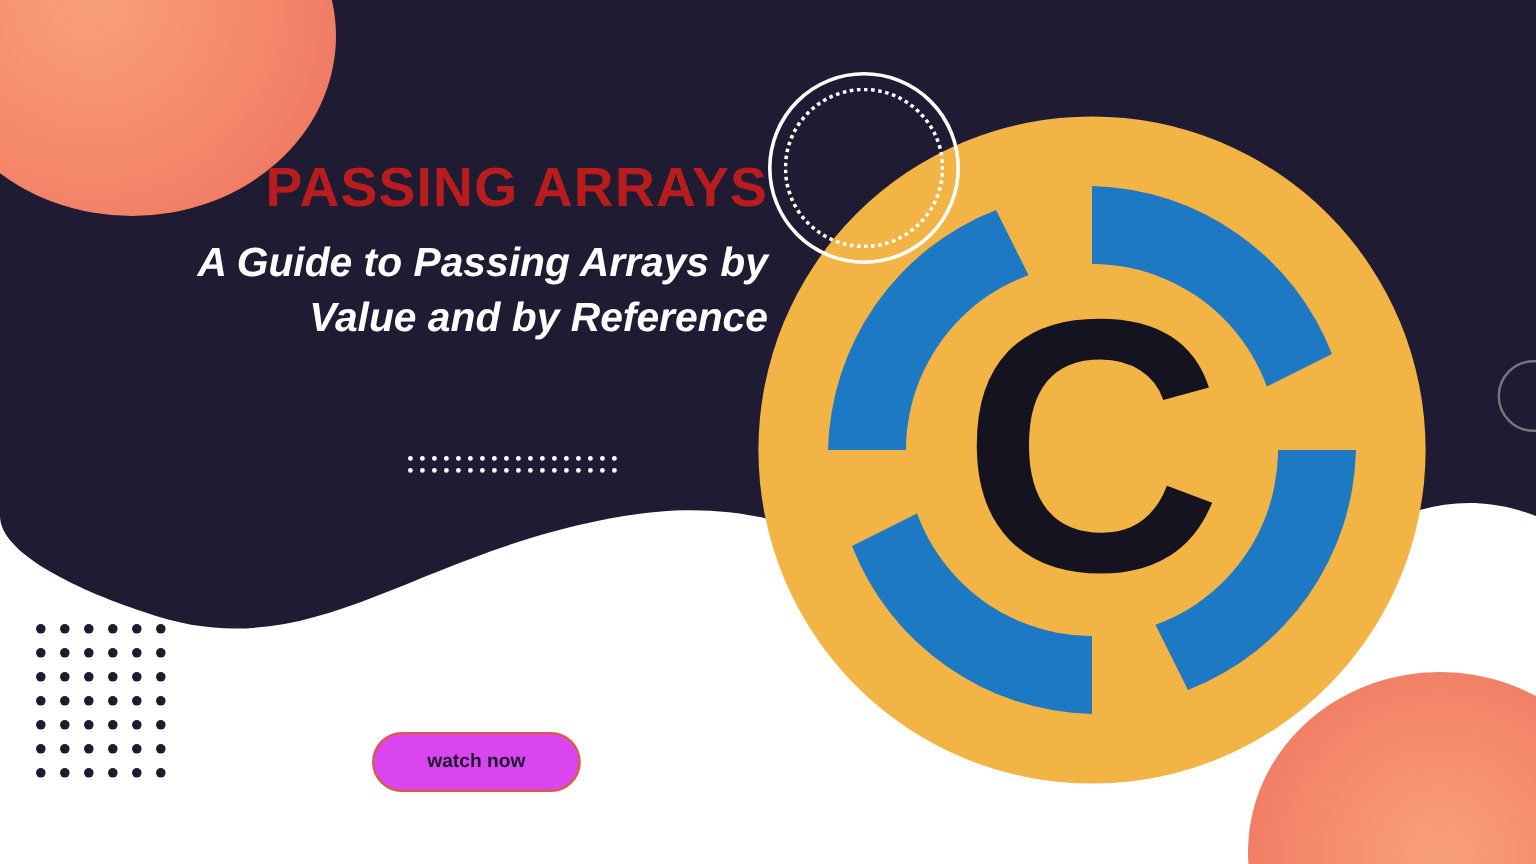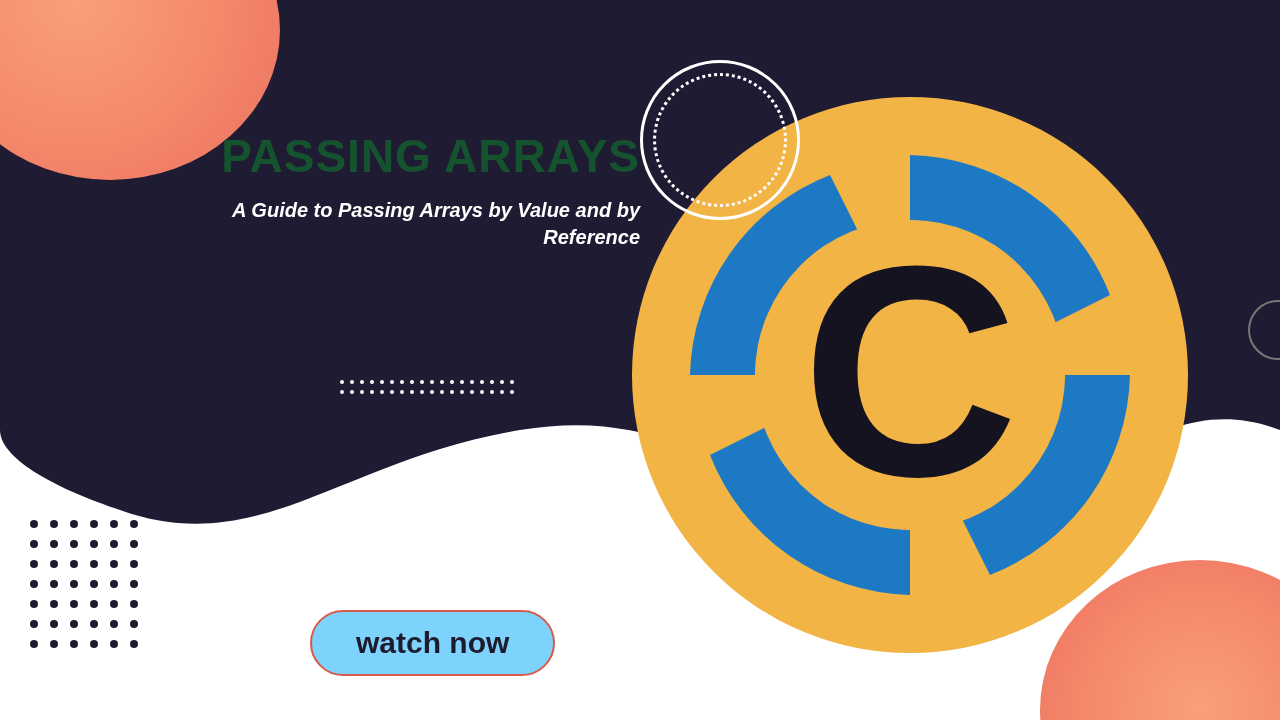--- a/index.html
+++ b/index.html
@@ -45,27 +45,27 @@
     position: absolute;
     top: 130px;
     left: 160px;
     width: 480px;
     text-align: right;
     z-index: 5;
   }
   .title {
     font-size: 46px;
     font-weight: 800;
-    color: #14532d;
+    color: #b91c1c;
     letter-spacing: 1px;
     line-height: 1.15;
     margin-bottom: 14px;
   }
   .subtitle {
-    font-size: 20px;
+    font-size: 34px;
     font-weight: 600;
     font-style: italic;
     color: #ffffff;
     line-height: 1.35;
   }
   
   .dotted-divider {
     position: absolute;
     top: 380px;
     left: 340px;
@@ -96,23 +96,23 @@
     width: 8px; height: 8px; background: #1e1b2e; border-radius: 50%;
   }
   
   .watch-btn {
     position: absolute;
     left: 310px;
     top: 610px;
     padding: 14px 44px;
     border: 2px solid #d95a4a;
     border-radius: 999px;
-    background: #7dd3fc;
+    background: #d946ef;
     color: #1e1b2e;
-    font-size: 30px;
+    font-size: 16px;
     font-weight: 700;
     z-index: 5;
     cursor: pointer;
   }
   
   .c-badge {
     position: absolute;
     top: 95px;
     left: 630px;
     width: 560px;

